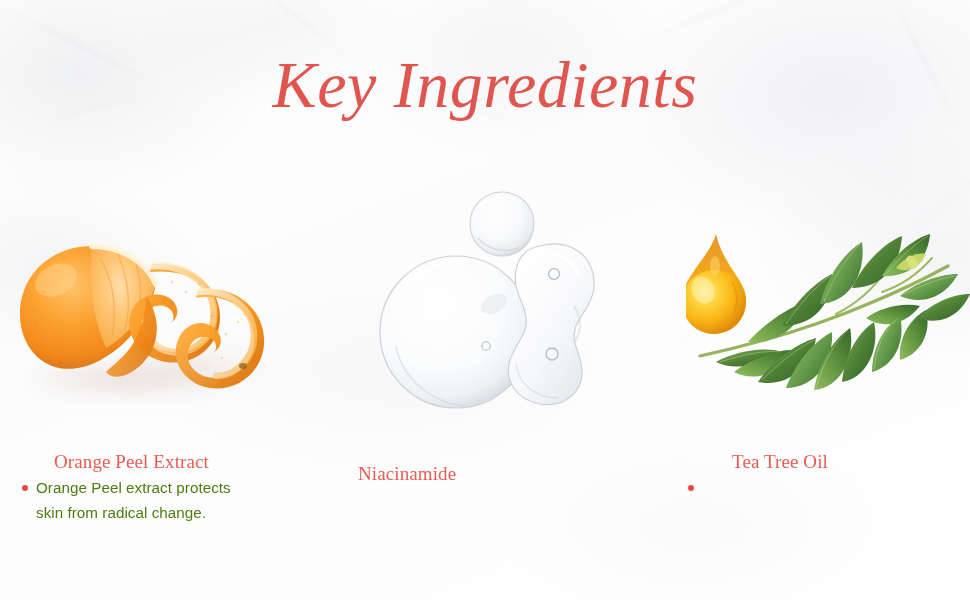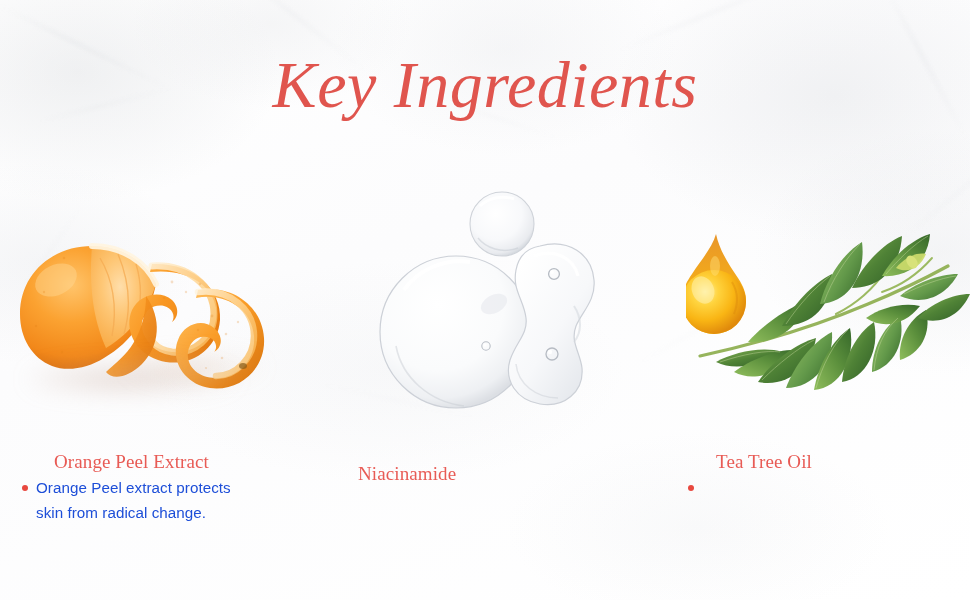--- a/index.html
+++ b/index.html
@@ -90,31 +90,31 @@
     height: 6px;
     border-radius: 50%;
     background: #e8483f;
     margin-top: 9px;
     margin-right: 8px;
   }
   .body-text {
     font-family: "Liberation Sans", sans-serif;
     font-size: 15.2px;
     line-height: 24.5px;
-    color: #1d4ed8;
+    color: #4d7c0f;
     letter-spacing: 0.05px;
     white-space: pre-line;
   }
 
   #col-orange   { left: 22px;  top: 452px; width: 300px; }
   #col-niacin   { left: 330px; top: 464px; width: 370px; }
   #col-teatree  { left: 688px; top: 452px; width: 270px; }
   #col-orange  .col-heading { margin-left: 32px; }
   #col-niacin  .col-heading { margin-left: 28px; }
-  #col-teatree .col-heading { margin-left: 28px; }
+  #col-teatree .col-heading { margin-left: 44px; }
 
   
   .art { position: absolute; }
   .soft-shadow {
     position: absolute;
     border-radius: 50%;
     filter: blur(11px);
   }
 
   

